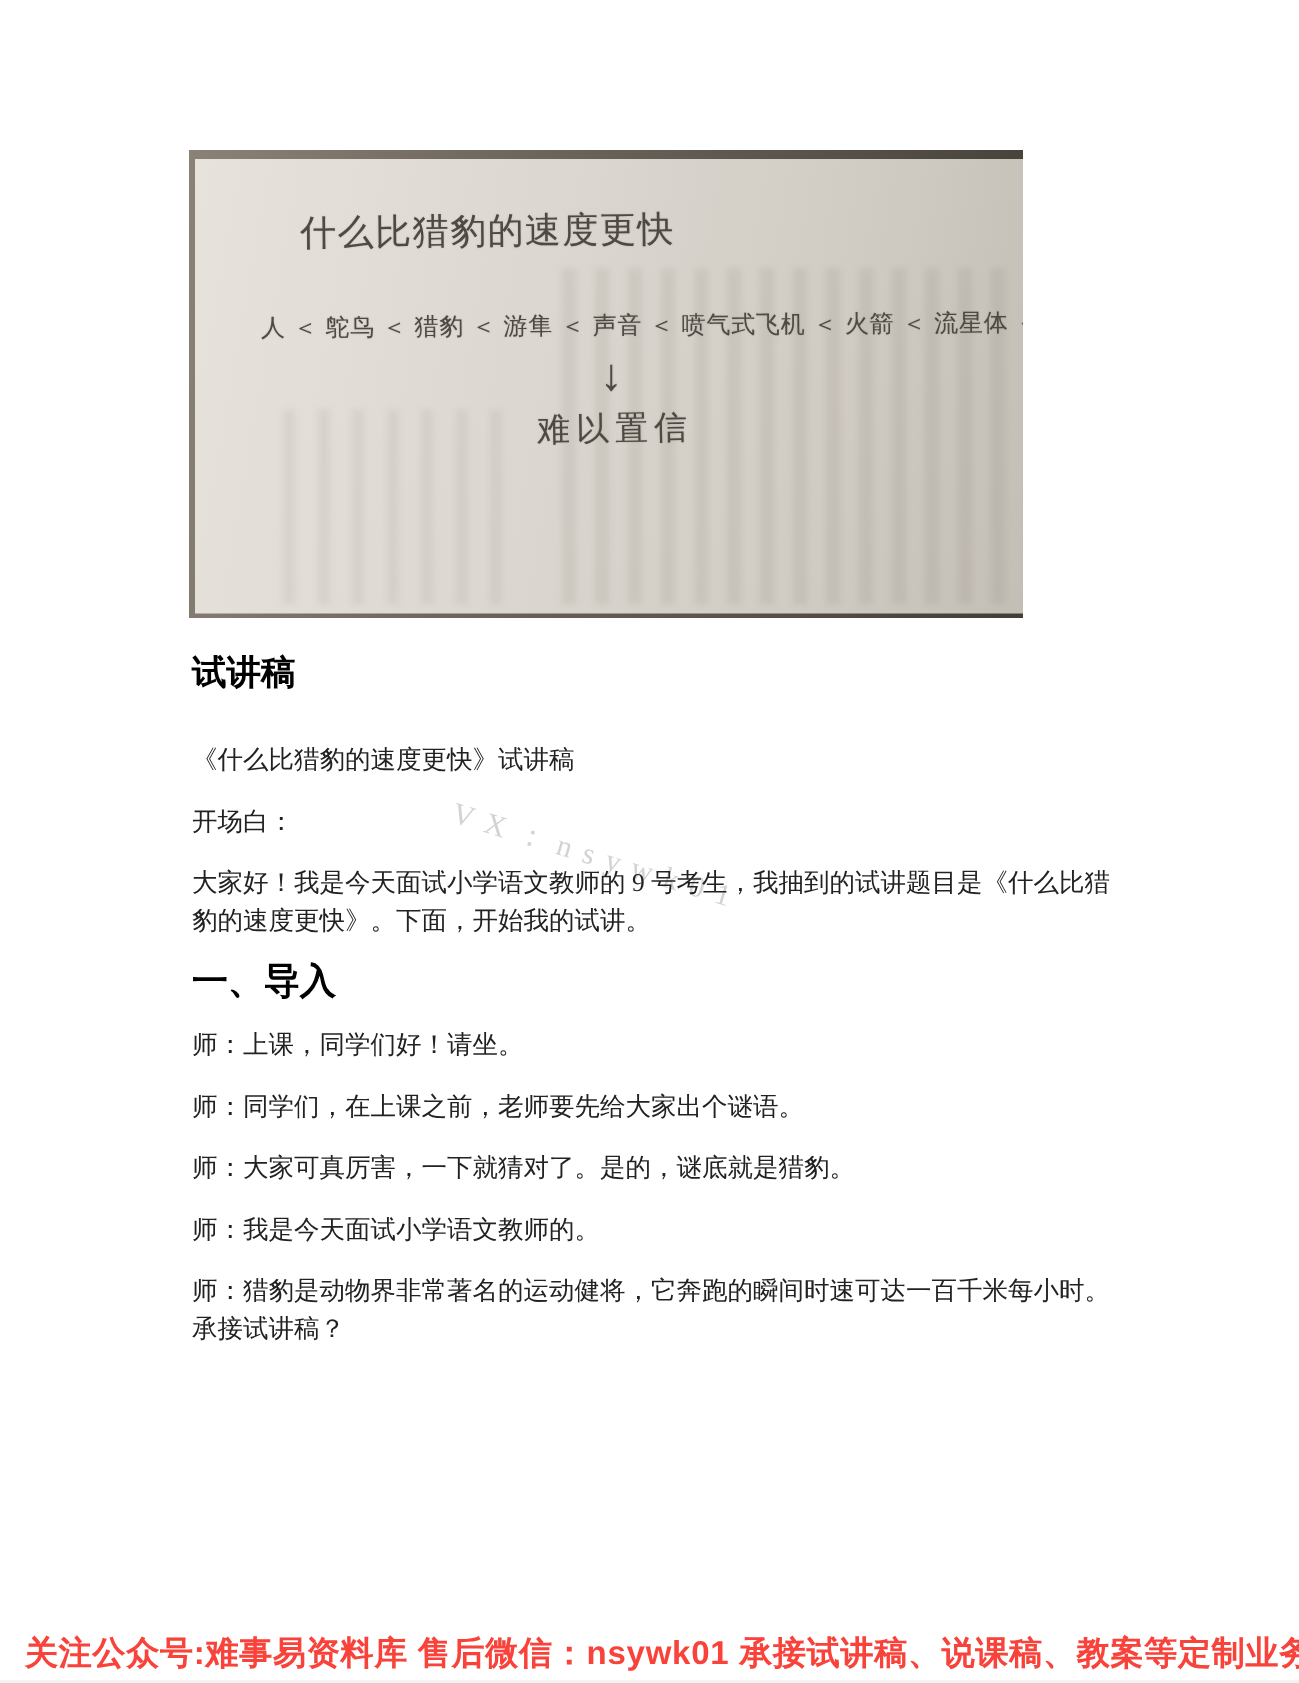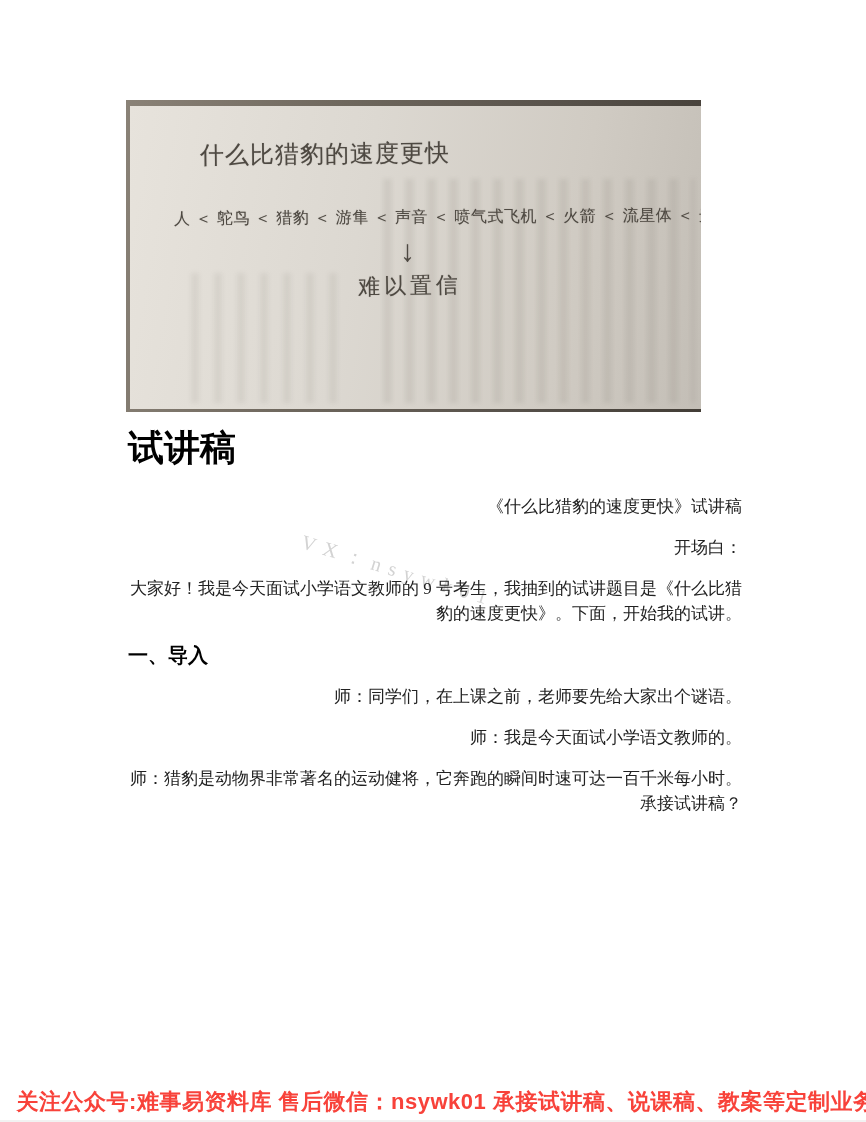--- a/index.html
+++ b/index.html
@@ -7,21 +7,20 @@
     width:866px;height:1122px;position:relative;background:#ffffff;
     font-family:"Liberation Serif","DejaVu Serif",serif;
     color:#1a1a1a;overflow:hidden;
   }
 
   
   .photo{
     position:absolute;left:126px;top:100px;width:556px;height:312px;
     background:linear-gradient(100deg,#8a8277 0%,#6e675d 35%,#57514a 70%,#423d36 100%);
     overflow:hidden;
-    padding-left:19px;
   }
   .paper{
     position:absolute;left:4px;top:6px;right:0;bottom:3px;
     background:linear-gradient(100deg,#e7e3dc 0%,#dcd8d1 40%,#d0cbc3 75%,#c3beb6 100%);
   }
   .bleed{
     position:absolute;left:42%;right:1%;top:24%;bottom:2%;
     background:repeating-linear-gradient(90deg,
       rgba(255,255,255,0) 0 13px,
       rgba(112,107,97,0.11) 13px 22px);
@@ -42,28 +41,28 @@
   .hw-title{left:70px;top:32px;font-size:24px;letter-spacing:1px;transform:rotate(-0.6deg);}
   .hw-chain{left:44px;top:101px;font-size:16px;letter-spacing:0.5px;transform:rotate(-0.4deg);}
   .hw-arrow{left:270px;top:128px;font-size:30px;}
   .hw-caption{left:228px;top:165px;font-size:22px;letter-spacing:4px;transform:rotate(-1deg);}
 
   
   .doc{
     position:absolute;left:128px;top:432px;width:618px;
   }
   .doc h1{
-    margin:0 0 30px 0;font-size:36px;line-height:32px;font-weight:bold;color:#000;
+    margin:0 0 30px 0;font-size:23px;line-height:32px;font-weight:bold;color:#000;
     font-family:"Liberation Sans","DejaVu Sans",sans-serif;
   }
   .doc p{
-    margin:0 4px 16px 0;font-size:17px;line-height:25px;color:#222;text-align:right;
+    margin:0 4px 16px 0;font-size:17px;line-height:25px;color:#222;
   }
   .doc h2{
-    margin:4px 0 16px 0;font-size:20px;line-height:26px;font-weight:bold;color:#000;
+    margin:4px 0 16px 0;font-size:24px;line-height:26px;font-weight:bold;color:#000;
     font-family:"Liberation Sans","DejaVu Sans",sans-serif;
   }
 
   
   .watermark{
     position:absolute;left:302px;top:528px;
     font-size:20px;letter-spacing:8px;color:#d3d3d3;
     transform:rotate(17deg);transform-origin:left center;
     font-family:"Liberation Serif","DejaVu Serif",serif;
     pointer-events:none;white-space:nowrap;
@@ -96,18 +95,20 @@
 
 <div class="watermark">VX：nsywk01</div>
 
 <div class="doc">
   <h1>试讲稿</h1>
   <p>《什么比猎豹的速度更快》试讲稿</p>
   <p>开场白：</p>
   <p>大家好！我是今天面试小学语文教师的 9 号考生，我抽到的试讲题目是《什么比猎豹的速度更快》。下面，开始我的试讲。</p>
 
   <h2>一、导入</h2>
+  <p>师：上课，同学们好！请坐。</p>
   <p>师：同学们，在上课之前，老师要先给大家出个谜语。</p>
+  <p>师：大家可真厉害，一下就猜对了。是的，谜底就是猎豹。</p>
   <p>师：我是今天面试小学语文教师的。</p>
   <p>师：猎豹是动物界非常著名的运动健将，它奔跑的瞬间时速可达一百千米每小时。承接试讲稿？</p>
 </div>
 
 <div class="footer" style="color: rgb(248, 66, 58);">关注公众号:难事易资料库  售后微信：nsywk01  承接试讲稿、说课稿、教案等定制业务</div>
 
 </body></html>

